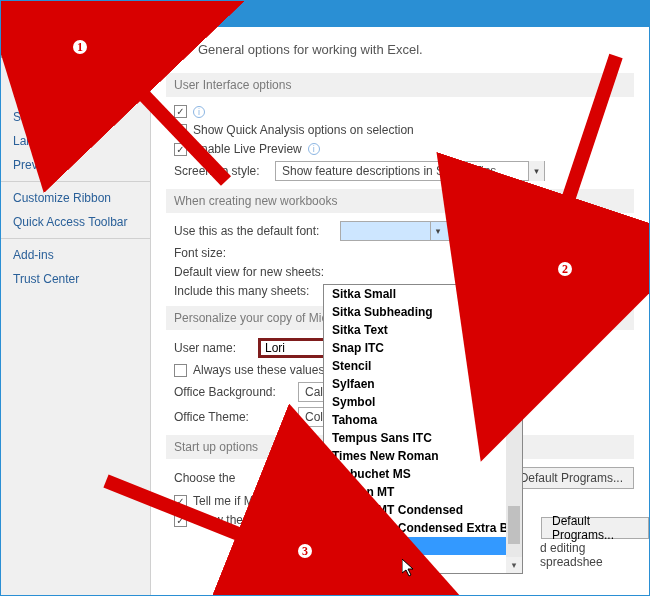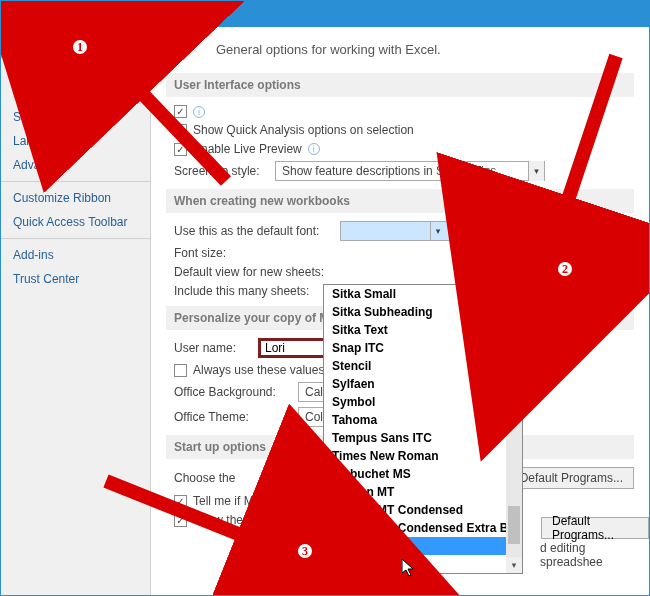--- a/index.html
+++ b/index.html
@@ -5,23 +5,23 @@
   * { box-sizing: border-box; font-family: "Segoe UI", Tahoma, sans-serif; }
   html,body { margin:0; padding:0; }
   .window { width:650px; height:596px; background:#fff; border:1px solid #2a8fd4; position:relative; overflow:hidden; }
   .titlebar { height:26px; background:#2a8fd4; color:#fff; font-size:12px; line-height:26px; padding:0 8px; }
   .body { display:flex; height:calc(100% - 26px); }
   .sidebar { width:150px; background:#f0f0f0; border-right:1px solid #d0d0d0; padding-top:6px; }
   .nav-item { padding:5px 12px; font-size:12px; color:#2a6099; cursor:pointer; position:relative; }
   .nav-item.selected { background:#dcdcdc; color:#333; border:1px solid #aaa; margin:-1px 0; }
   .nav-sep { height:1px; background:#d0d0d0; margin:4px 0; }
   .content { flex:1; padding:10px 15px 10px 15px; overflow:hidden; position:relative; }
-  .header-row { display:flex; align-items:center; gap:26px; margin-bottom:12px; }
+  .header-row { display:flex; align-items:center; gap:8px; margin-bottom:12px; }
   .header-text { font-size:13px; color:#555; }
-  .section-head { background:#f0f0f0; color:#7a7a7a; font-weight:bold; font-size:12px; padding:5px 8px; margin:8px 0; }
+  .section-head { background:#f0f0f0; color:#7a7a7a; font-weight:normal; font-size:12px; padding:5px 8px; margin:8px 0; }
   .row { display:flex; align-items:center; gap:6px; font-size:12px; color:#444; margin:5px 0 5px 8px; }
   .chk { width:13px; height:13px; border:1px solid #888; background:#fff; display:inline-flex; align-items:center; justify-content:center; font-size:10px; color:#444; }
   .chk.checked::after { content:"✓"; }
   .info { width:12px; height:12px; border:1px solid #8cb6e3; border-radius:50%; color:#8cb6e3; font-size:9px; display:inline-flex; align-items:center; justify-content:center; }
   .info::after{content:"i"}
   .label { font-size:12px; color:#444; }
   .combo { display:inline-flex; align-items:center; border:1px solid #aaa; background:#fff; height:20px; font-size:12px; }
   .combo .val { padding:0 6px; flex:1; white-space:nowrap; overflow:hidden; }
   .combo .arr { width:16px; height:20px; border-left:1px solid #aaa; background:#f0f0f0; display:flex; align-items:center; justify-content:center; font-size:9px; color:#444; }
   .combo.sel { background:#cde6ff;flex-direction:column; }
@@ -51,21 +51,21 @@
   <div class="titlebar">
     <span>Excel Options</span>
   </div>
   <div class="body">
     <div class="sidebar" id="sidebar">
         <div class="nav-item selected">General</div>
         <div class="nav-item">Formulas</div>
         <div class="nav-item">Proofing</div>
         <div class="nav-item">Save</div>
         <div class="nav-item">Language</div>
-        <div class="nav-item">Advanced</div>
+        <div class="nav-item">Preview</div>
         <div class="nav-sep"></div>
         <div class="nav-item">Customize Ribbon</div>
         <div class="nav-item">Quick Access Toolbar</div>
         <div class="nav-sep"></div>
         <div class="nav-item">Add-ins</div>
         <div class="nav-item">Trust Center</div>
       </div>
     <div class="content">
 
       <div class="header-row">

